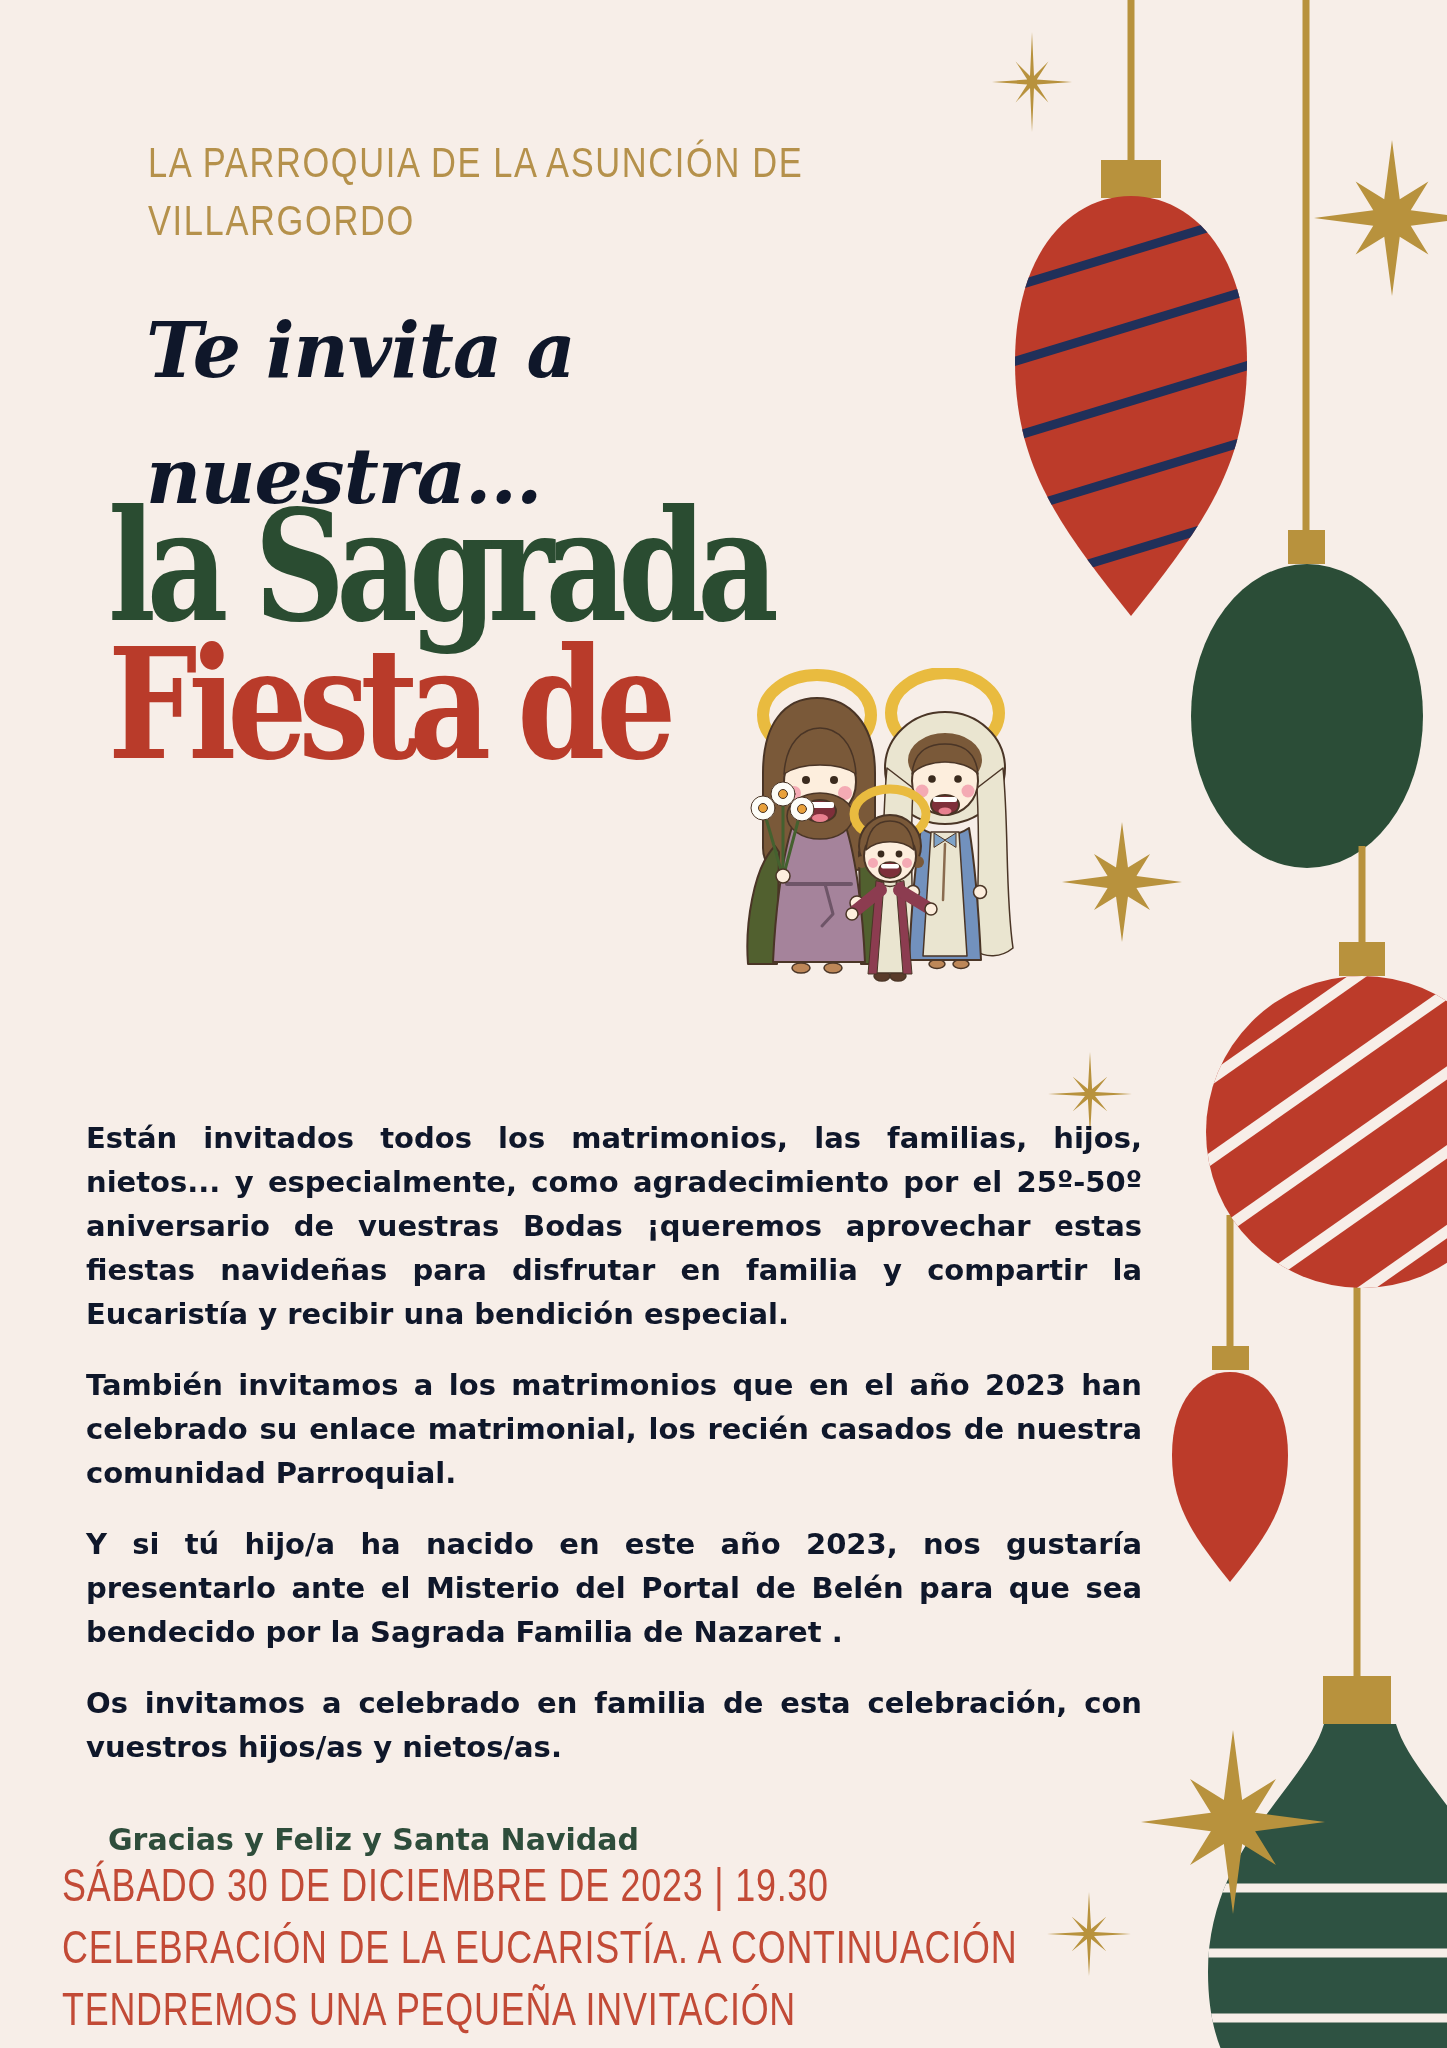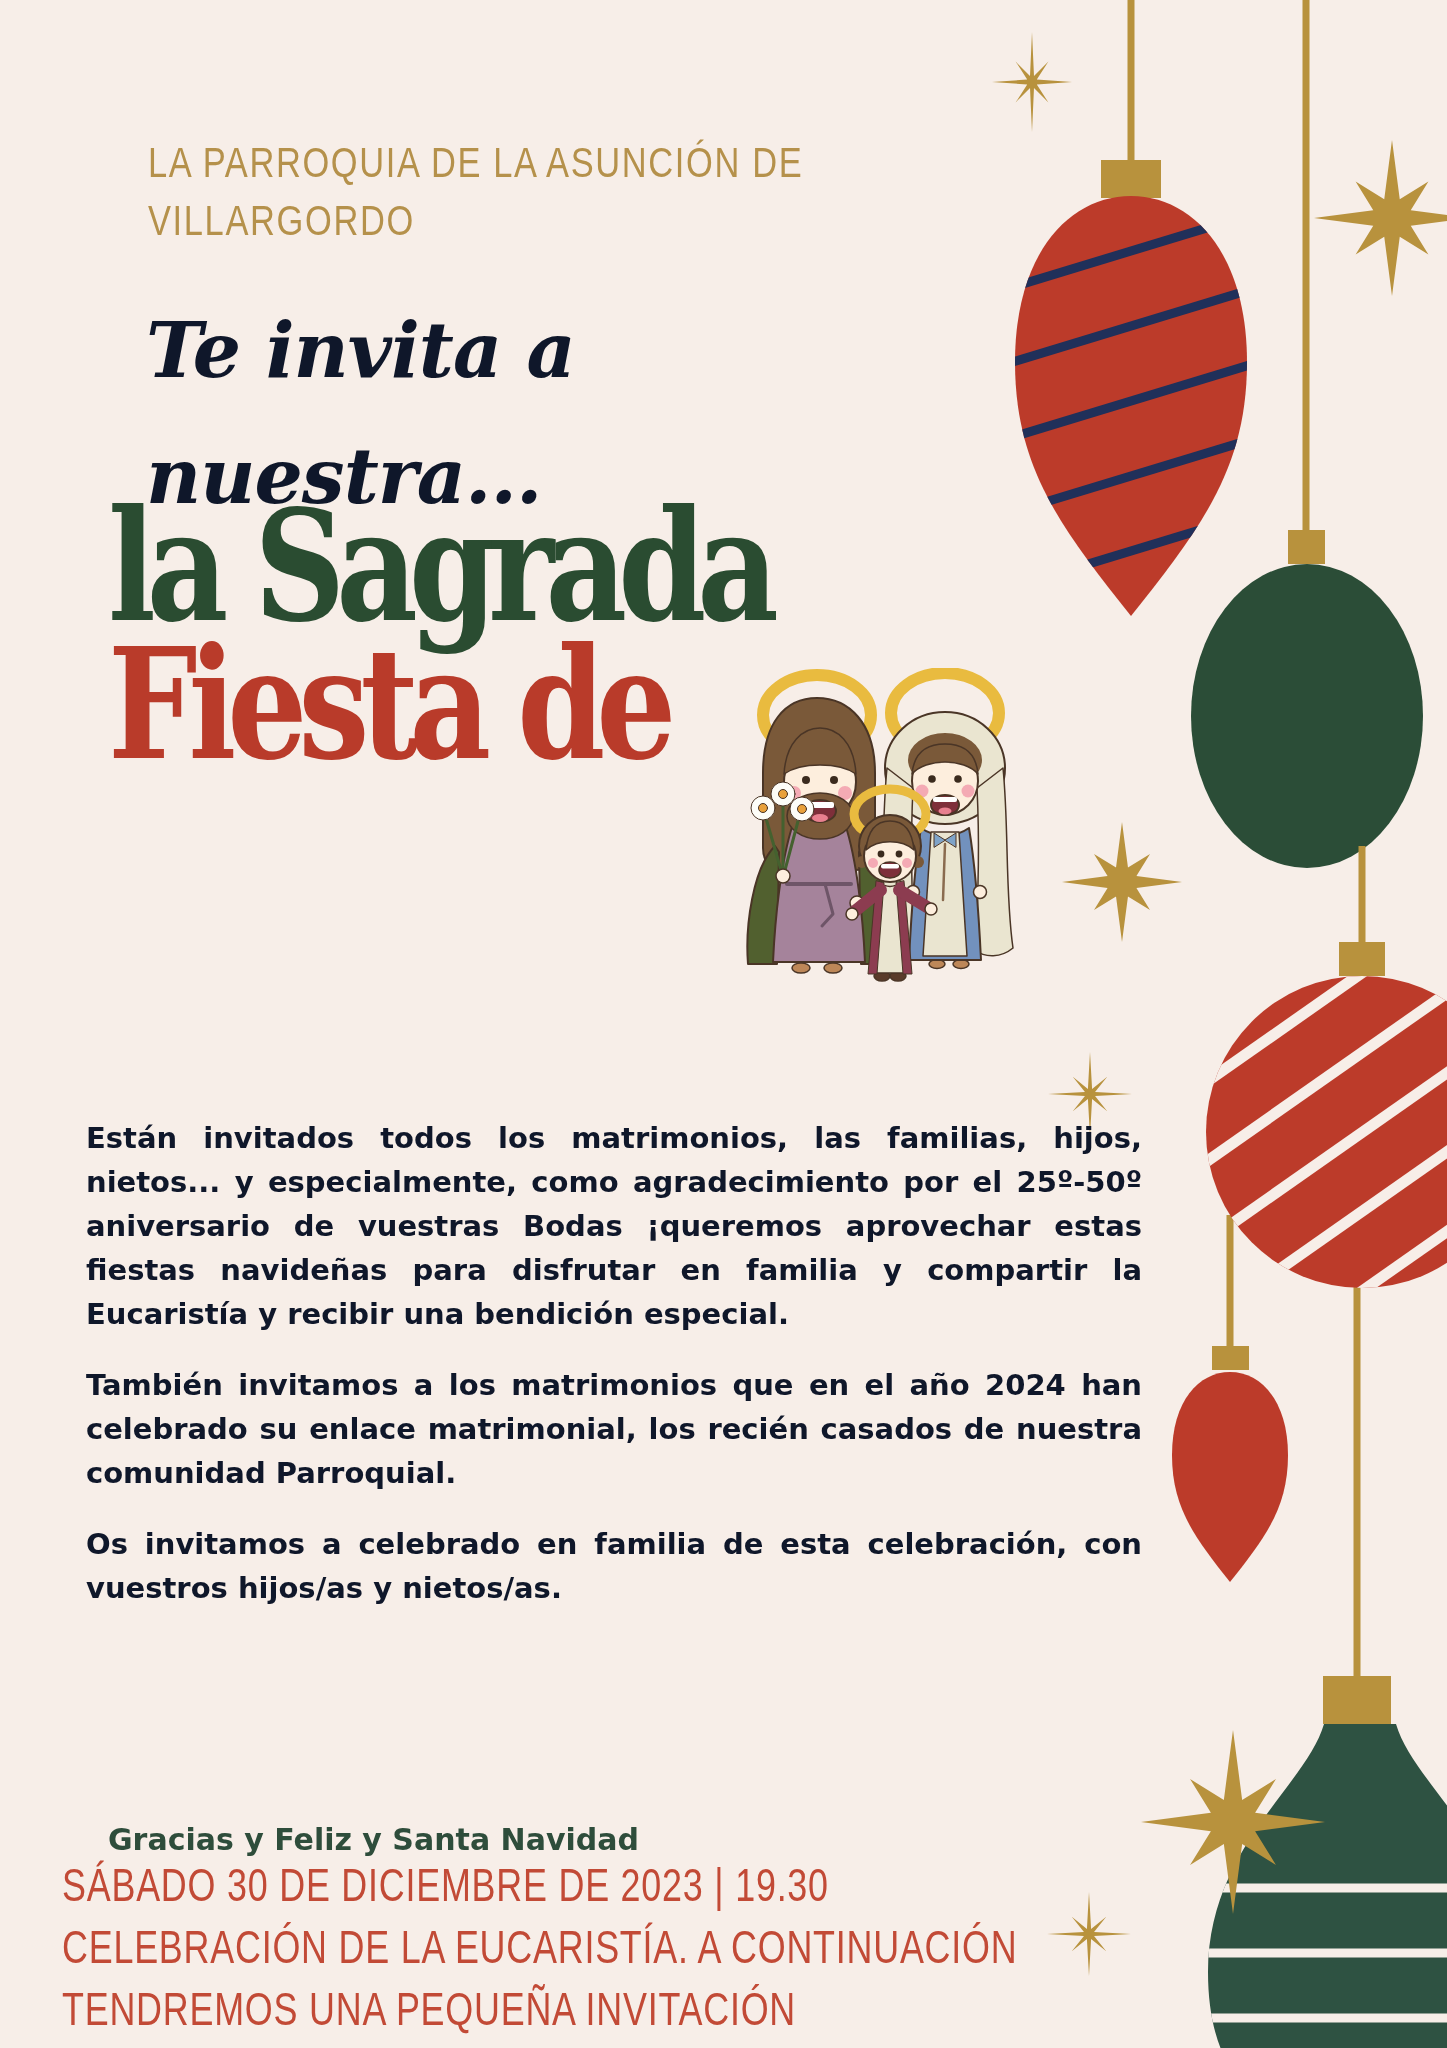--- a/index.html
+++ b/index.html
@@ -221,21 +221,22 @@
         <line x1="146" y1="222" x2="120" y2="243" stroke-width="12" stroke="#8c3c50"></line>
         <line x1="164" y1="222" x2="192" y2="239" stroke-width="12" stroke="#8c3c50"></line>
         <circle cx="117" cy="246" r="6" stroke-width="1.5" fill="#fdeedd"></circle>
         <circle cx="196" cy="241" r="6" stroke-width="1.5" fill="#fdeedd"></circle>
       </g>
     </g>
   </svg>
 
   <div class="abs bodytext" style="color: #0f172a;">
     <p>Están invitados todos los matrimonios, las familias, hijos, nietos... y especialmente, como agradecimiento por el 25º-50º aniversario de vuestras Bodas ¡queremos aprovechar estas fiestas navideñas para disfrutar en familia y compartir la Eucaristía y recibir una bendición especial.</p>
-    <p>También invitamos a los matrimonios que en el año 2024 han celebrado su enlace matrimonial, los recién casados de nuestra comunidad Parroquial.</p>
+    <p>También invitamos a los matrimonios que en el año 2023 han celebrado su enlace matrimonial, los recién casados de nuestra comunidad Parroquial.</p>
+    <p>Y si tú hijo/a ha nacido en este año 2023, nos gustaría presentarlo ante el Misterio del Portal de Belén para que sea bendecido por la Sagrada Familia de Nazaret .</p>
     <p>Os invitamos a celebrado en familia de esta celebración, con vuestros hijos/as y nietos/as.</p>
   </div>
 
   <div class="abs closing" style="color: rgb(46, 77, 59); margin-left: 18px;">Gracias y Feliz y Santa Navidad</div>
 
   <div class="abs footer" style="color: rgb(194, 74, 54);">
     <div>SÁBADO 30 DE DICIEMBRE DE 2023 | 19.30</div>
     <div>CELEBRACIÓN DE LA EUCARISTÍA. A CONTINUACIÓN</div>
     <div>TENDREMOS UNA PEQUEÑA INVITACIÓN</div>
   </div>

